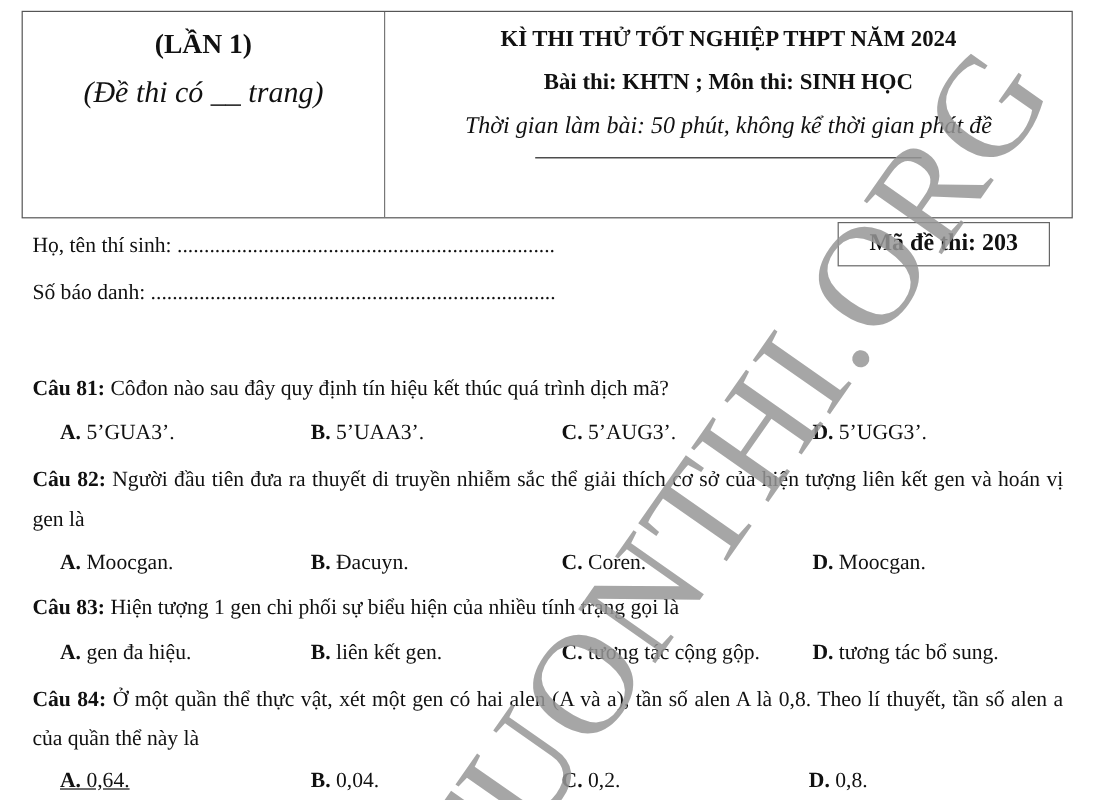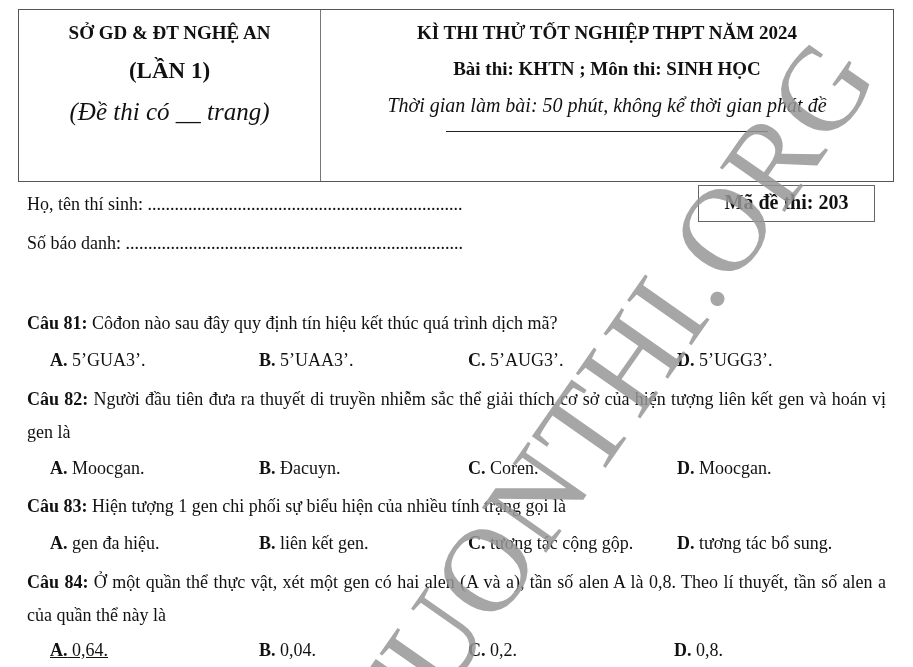--- a/index.html
+++ b/index.html
@@ -28,21 +28,20 @@
   .watermark { position:absolute; left:300px; top:280px; font-family:"Liberation Serif", serif;
          font-size:120px; color:rgba(150,150,150,0.85); transform-origin:left top;
          transform:translate(10px,420px) rotate(-55deg); white-space:nowrap; letter-spacing:2px;
          pointer-events:none; }
 </style>
 </head>
 <body>
 
 <div class="header-table">
   <div class="hcell-left">
-    <div class="hl1">SỞ GD &amp; ĐT NGHỆ AN</div>
     <div class="hl2">(LẦN 1)</div>
     <div class="hl3">(Đề thi có __ trang)</div>
   </div>
   <div class="hcell-right">
     <div class="hr1">KÌ THI THỬ TỐT NGHIỆP THPT NĂM 2024</div>
     <div class="hr2">Bài thi: KHTN ; Môn thi: SINH HỌC</div>
     <div class="hr3">Thời gian làm bài: 50 phút, không kể thời gian phát đề</div>
     <div class="hr-rule"></div>
   </div>
 </div>

